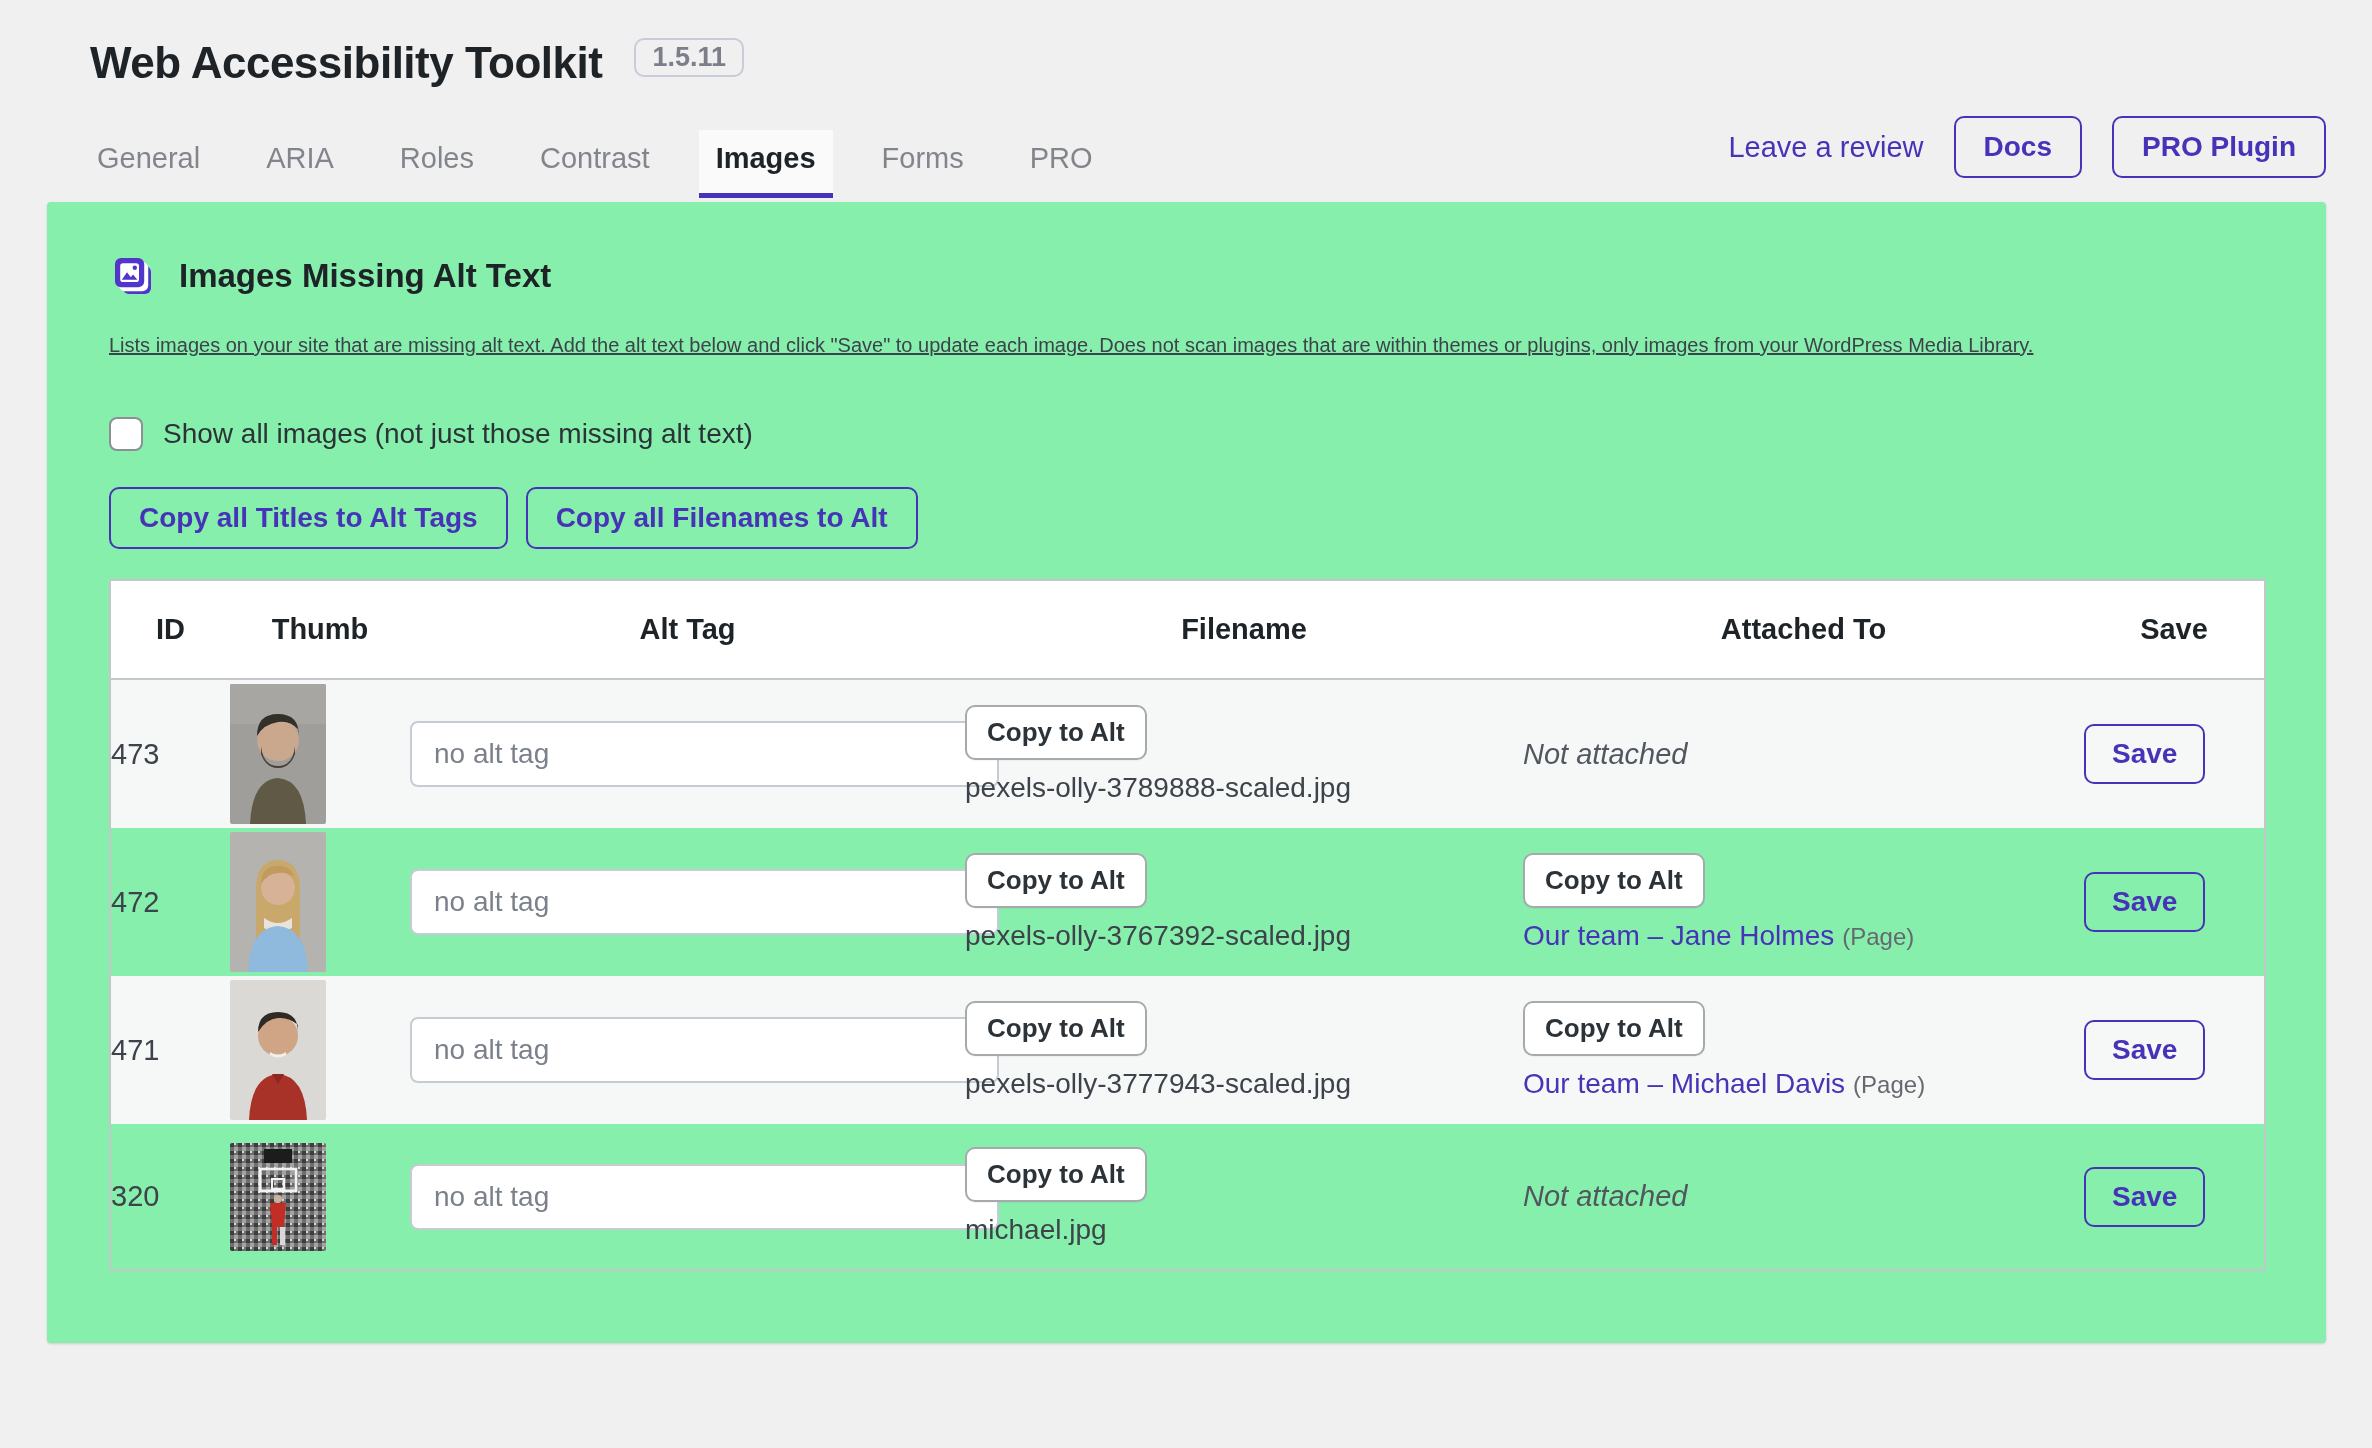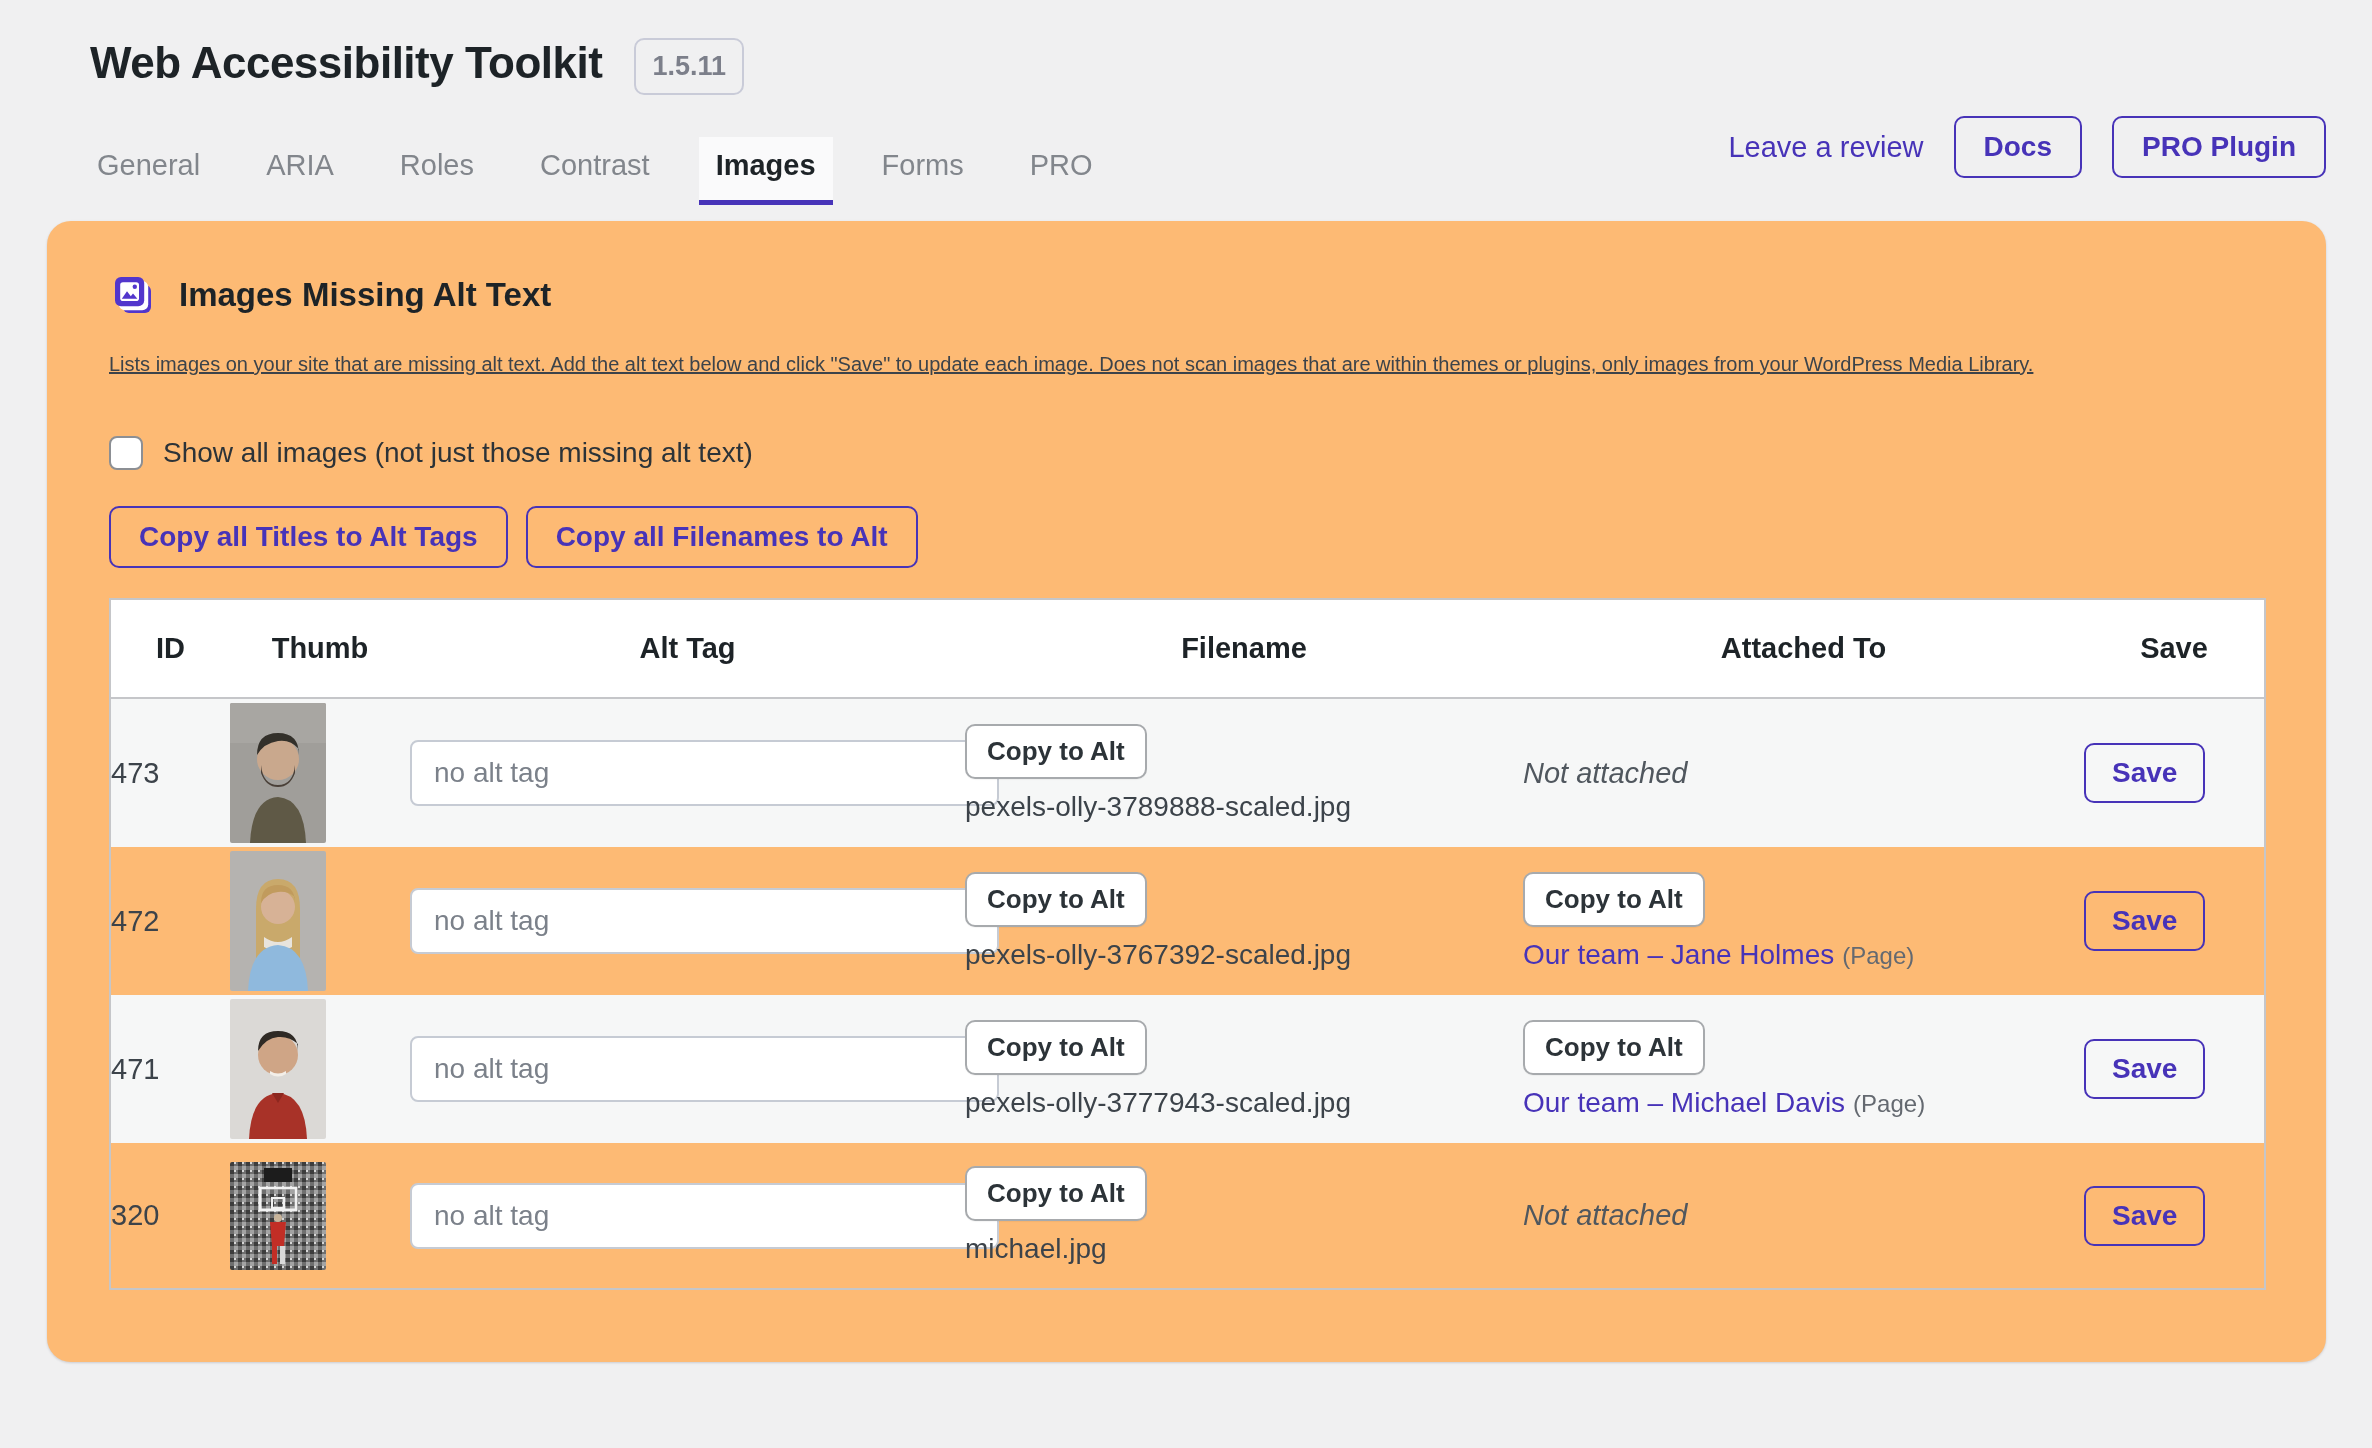--- a/index.html
+++ b/index.html
@@ -4,33 +4,33 @@
 <style>
   * { margin:0; padding:0; box-sizing:border-box; }
   html,body { background:#f0f0f1; }
   body { font-family:"Liberation Sans","DejaVu Sans",sans-serif; color:#1d2327; }
   .page { position:relative; width:2372px; height:1448px; background:#f0f0f1; overflow:hidden; }
 
   
   .top-bar { padding:38px 46px 0 90px; }
   .title-row { display:flex; align-items:flex-start; gap:32px; }
   .page-title { font-size:44px; font-weight:600; letter-spacing:-0.5px; color:#1d2327; }
-  .version-badge { font-size:27px; font-weight:600; color:#7c7f8a; border:2px solid #c9cbd8; border-radius:10px; padding:11px 16px; background:transparent; }
+  .version-badge { font-size:27px; font-weight:600; color:#7c7f8a; border:2px solid #c9cbd8; border-radius:10px; padding:2px 16px; background:transparent; }
 
   .header-actions { position:absolute; top:116px; right:46px; display:flex; align-items:center; gap:30px; }
   .review-link { font-size:29px; color:#4733b8; text-decoration:none; cursor:pointer; }
   .btn-purple-outline { display:inline-flex; align-items:center; justify-content:center; font-size:28px; font-weight:700; color:#4733b8; background:transparent; border:2.5px solid #4733b8; border-radius:10px; padding:13px 28px; cursor:pointer; font-family:inherit; }
 
   
   .tabs { display:flex; gap:32px; margin:42px 0 0 80px; align-items:flex-end; }
   .tab { font-size:29px; color:#82868c; padding:12px 17px 18px; border-bottom:5px solid transparent; cursor:pointer; }
   .tab.active { color:#1d2327; font-weight:700; background:#fafafb; border-bottom-color:#4733b8; }
 
   
-  .card { margin:16px 46px 0 47px; background:#fdba74; border-radius:24px; box-shadow:0 1px 3px rgba(16,24,40,.10), 0 1px 2px rgba(16,24,40,.06); padding:50px 62px 72px; }
+  .card { margin:4px 46px 0 47px; background:#86efac; border-radius:4px; box-shadow:0 1px 3px rgba(16,24,40,.10), 0 1px 2px rgba(16,24,40,.06); padding:50px 62px 72px; }
 
   .panel-heading { display:flex; align-items:center; gap:22px; }
   .panel-heading h2 { font-size:33px; font-weight:700; color:#1d2327; }
   .gallery-icon { width:48px; height:48px; flex:0 0 auto; }
 
   .panel-desc { margin-top:16px; font-size:20px; line-height:59px; color:#3c434a; max-width:2160px;text-decoration:underline; }
 
   .showall-row { margin-top:42px; display:flex; align-items:center; gap:20px; }
   .checkbox { appearance:none; -webkit-appearance:none; width:34px; height:34px; border:2px solid #8c8f94; border-radius:8px; background:#fff; cursor:pointer; }
   .showall-label { font-size:28px; color:#2c3338; cursor:pointer; }

